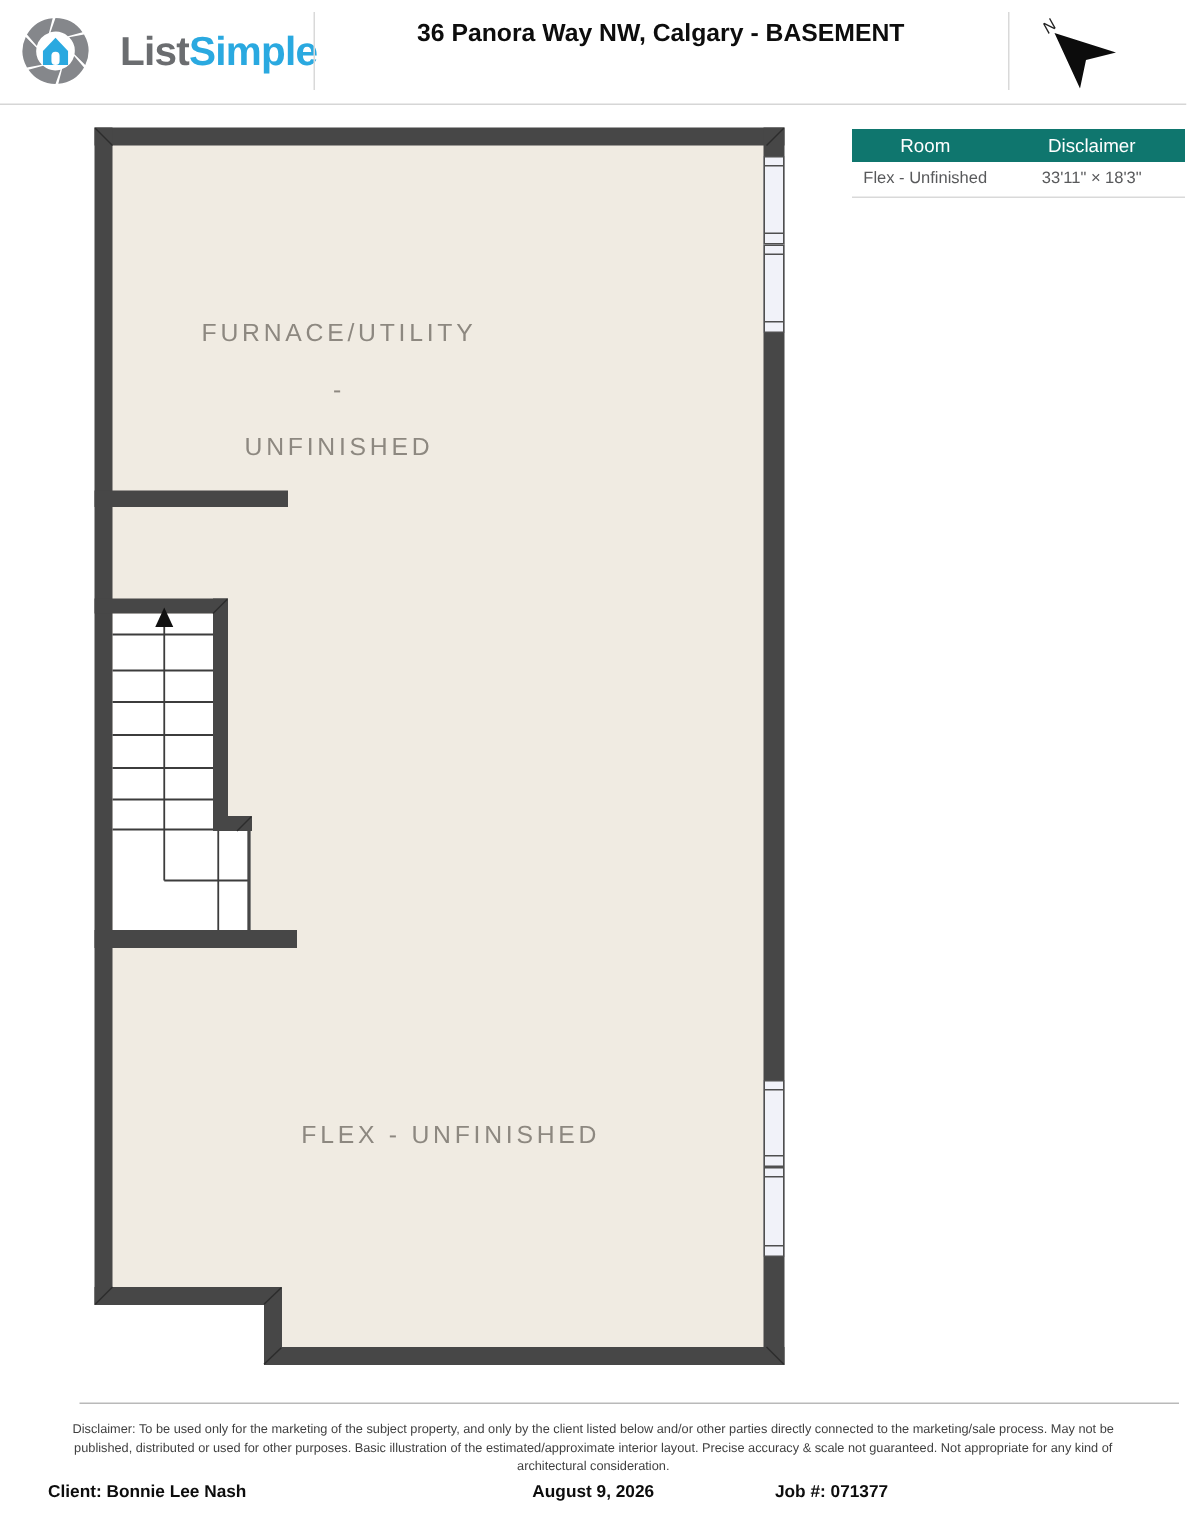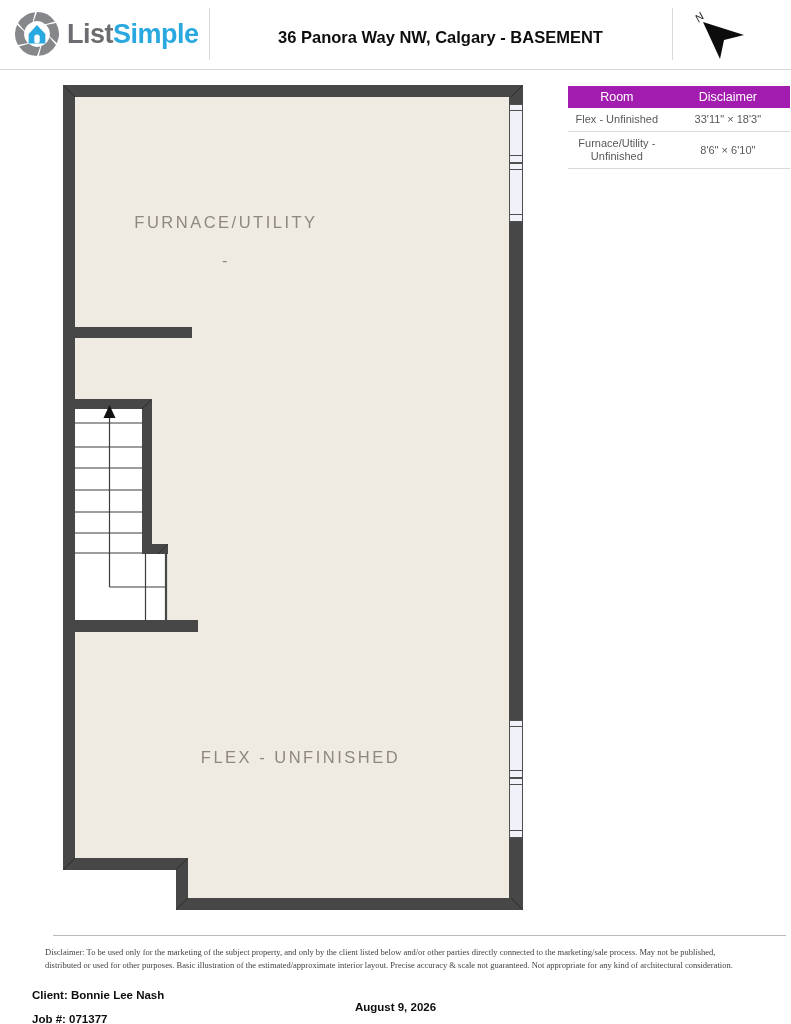--- a/index.html
+++ b/index.html
@@ -1,31 +1,31 @@
 <!DOCTYPE html>
 <html><head>
 <meta charset="utf-8">
 <style>
   html,body{margin:0;padding:0;background:#fff;}
   body{width:791px;height:1024px;position:relative;font-family:"Liberation Sans",sans-serif;overflow:hidden;}
   .abs{position:absolute;}
 
   
   .header-rule{left:0;top:69px;width:791px;height:1px;background:#d6d6d6;}
-  .logo{left:14px;top:11px;display:flex;align-items:center;gap:7px;}
+  .logo{left:14px;top:11px;display:flex;align-items:center;gap:20px;}
   .logo-text{font-size:27px;font-weight:700;letter-spacing:-0.5px;}
   .logo-list{color:#6b6d70;}
   .logo-simple{color:#2aa9e0;}
   .vdiv{top:8px;width:1px;height:52px;background:#d9d9d9;}
-  .page-title{left:209px;top:28px;width:463px;text-align:center;font-size:16.5px;font-weight:700;color:#0d0d0d;}
+  .page-title{left:209px;top:13px;width:463px;text-align:center;font-size:16.5px;font-weight:700;color:#0d0d0d;}
   .compass{left:686px;top:2px;}
 
   
   .room-table{left:568px;top:86px;width:222px;border-collapse:collapse;table-layout:fixed;}
-  .room-table th{background:#a21caf;color:#fff;font-size:12.5px;font-weight:500;padding:4px 2px;}
+  .room-table th{background:#0f766e;color:#fff;font-size:12.5px;font-weight:500;padding:4px 2px;}
   .room-table td{font-size:11px;color:#58595b;text-align:center;vertical-align:middle;
                  padding:5px 4px;border-bottom:1px solid #d9d9d9;line-height:13px;}
   .col-room{width:44%;}
   .col-dim{width:56%;}
 
   
   .plan{left:63px;top:85px;width:460px;height:783px;}
   .floor{background:#f0ebe2;}
   .stairwhite{background:#ffffff;}
   .wall{background:#474747;}
@@ -34,23 +34,23 @@
       linear-gradient(#4f4f4f,#4f4f4f) 0 5px/100% 1px no-repeat,
       linear-gradient(#4f4f4f,#4f4f4f) 0 calc(100% - 6px)/100% 1px no-repeat,
       #f1f2f9;
     border:1px solid #4f4f4f;box-sizing:border-box;}
   .room-label{color:#8d8880;font-size:16.5px;letter-spacing:2.5px;font-weight:500;text-align:center;}
   .furnace-label{left:68px;top:118px;width:190px;line-height:38px;}
   .flex-label{left:130px;top:663px;width:215px;}
 
   
   .footer-rule{left:53px;top:935px;width:733px;height:1px;background:#b9b9b9;}
-  .disclaimer{left:45px;top:946px;width:701px;font-size:8.5px;line-height:12.5px;color:#3f3f3f;font-family:Liberation Serif, serif;}
+  .disclaimer{left:45px;top:946px;width:701px;text-align:center;font-size:8.5px;line-height:12.5px;color:#3f3f3f;}
   .footer-row{left:0;top:989px;width:791px;display:flex;padding:0 32px;box-sizing:border-box;
-              font-size:11.5px;font-weight:700;color:#0d0d0d;flex-direction:column;}
+              font-size:11.5px;font-weight:700;color:#0d0d0d;}
   .footer-row .fl{flex:1;text-align:left;}
   .footer-row .fc{flex:1;text-align:center;}
   .footer-row .fr{flex:1;text-align:left;}
 </style>
 </head>
 <body>
 
 <div class="abs logo">
   <svg width="46" height="46" viewBox="0 0 44 44">
     <g transform="translate(22,22)">
@@ -91,24 +91,20 @@
   <thead>
     <tr>
       <th>Room</th>
       <th>Disclaimer</th>
     </tr>
   </thead>
   <tbody>
     <tr>
       <td>Flex - Unfinished</td>
       <td>33'11" × 18'3"</td>
-    </tr>
-    <tr>
-      <td>Furnace/Utility - Unfinished</td>
-      <td>8'6" × 6'10"</td>
     </tr>
   </tbody>
 </table>
 
 <div class="abs plan">
 
   <div class="abs floor" style="left:6px;top:6px;width:448px;height:767px;"></div>
   <div class="abs floor" style="left:113px;top:773px;width:341px;height:46px;"></div>
 
   <div class="abs stairwhite" style="left:12px;top:324px;width:67px;height:211px;"></div>
@@ -153,20 +149,21 @@
     <polygon points="46.5,320 40.5,333 52.5,333" fill="#111"></polygon>
   </svg>
 
   <div class="abs window" style="left:446px;top:19px;width:14px;height:59px;"></div>
   <div class="abs window" style="left:446px;top:78px;width:14px;height:59px;"></div>
   <div class="abs window" style="left:446px;top:635px;width:14px;height:58px;"></div>
   <div class="abs window" style="left:446px;top:693px;width:14px;height:60px;"></div>
 
   <div class="abs room-label furnace-label">
     <div>FURNACE/UTILITY -</div>
+    <div>UNFINISHED</div>
   </div>
   <div class="abs room-label flex-label">FLEX - UNFINISHED</div>
 </div>
 
 <div class="abs footer-rule"></div>
 <div class="abs disclaimer">Disclaimer: To be used only for the marketing of the subject property, and only by the client listed below and/or other parties directly connected to the marketing/sale process. May not be published, distributed or used for other purposes. Basic illustration of the estimated/approximate interior layout. Precise accuracy &amp; scale not guaranteed. Not appropriate for any kind of architectural consideration.</div>
 <div class="abs footer-row">
   <span class="fl">Client: Bonnie Lee Nash</span>
   <span class="fc">August 9, 2026</span>
   <span class="fr">Job #: 071377</span>

